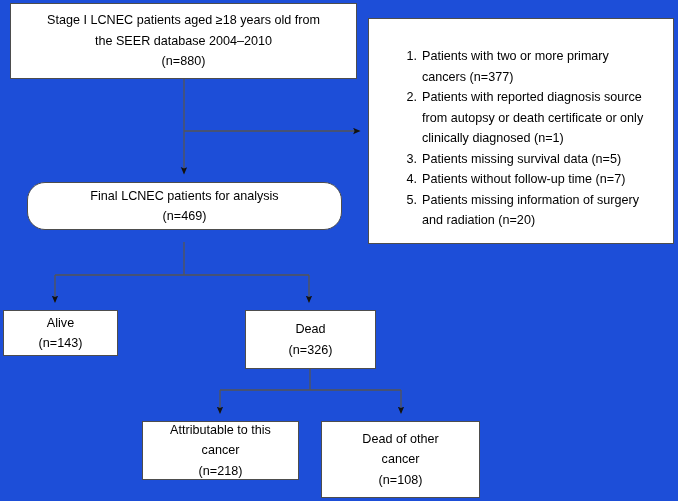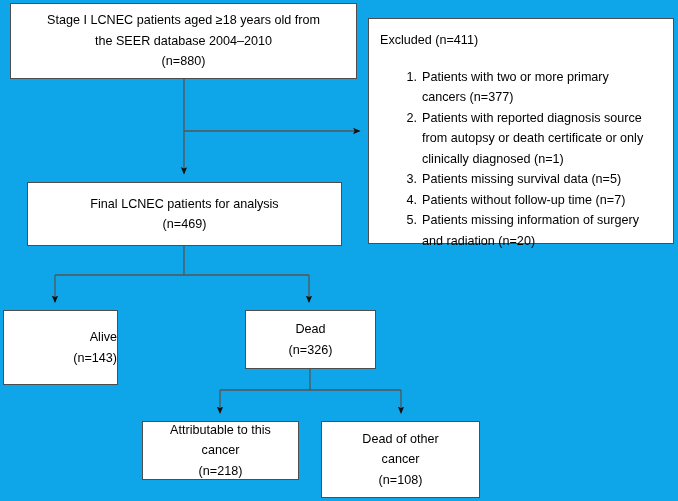--- a/index.html
+++ b/index.html
@@ -5,21 +5,21 @@
 <style>
   html, body {
     margin: 0;
     padding: 0;
     background: #ffffff;
   }
   #flowchart-root {
     position: relative;
     width: 678px;
     height: 501px;
-    background: #0ea5e9;
+    background: #1d4ed8;
     font-family: "Liberation Sans", "DejaVu Sans", sans-serif;
     color: #000000;
     overflow: hidden;
   }
   .node-box {
     position: absolute;
     box-sizing: border-box;
     border: 1.3px solid #4d4d4d;
     background: #ffffff;
     display: flex;
@@ -32,22 +32,22 @@
     color: #000;
     z-index: 2;
   }
   .node-box .line {
     display: block;
     white-space: nowrap;
   }
 
   
   #node-source   { left: 10px;  top: 3px;   width: 347px; height: 76px; }
-  #node-final    { left: 27px;  top: 182px; width: 315px; height: 64px; }
-  #node-alive    { left: 3px;   top: 310px; width: 115px; height: 75px; align-items: flex-end; }
+  #node-final    { left: 27px;  top: 182px; width: 315px; height: 48px; border-radius: 18px; }
+  #node-alive    { left: 3px;   top: 310px; width: 115px; height: 46px; }
   #node-dead     { left: 245px; top: 310px; width: 131px; height: 59px; }
   #node-attrib   { left: 142px; top: 421px; width: 157px; height: 59px; }
   #node-other    { left: 321px; top: 421px; width: 159px; height: 77px; justify-content: center; }
 
   
   #node-excluded {
     position: absolute;
     left: 368px;
     top: 18px;
     width: 306px;
@@ -130,21 +130,20 @@
     </g>
   </svg>
 
   <div class="node-box" id="node-source">
     <span class="line">Stage I LCNEC patients aged ≥18 years old from</span>
     <span class="line">the SEER database 2004–2010</span>
     <span class="line">(n=880)</span>
   </div>
 
   <div id="node-excluded">
-    <span class="excl-title">Excluded (n=411)</span>
     <ol>
       <li>
         <span class="line">Patients with two or more primary</span>
         <span class="line">cancers (n=377)</span>
       </li>
       <li>
         <span class="line">Patients with reported diagnosis source</span>
         <span class="line">from autopsy or death certificate or only</span>
         <span class="line">clinically diagnosed (n=1)</span>
       </li>

